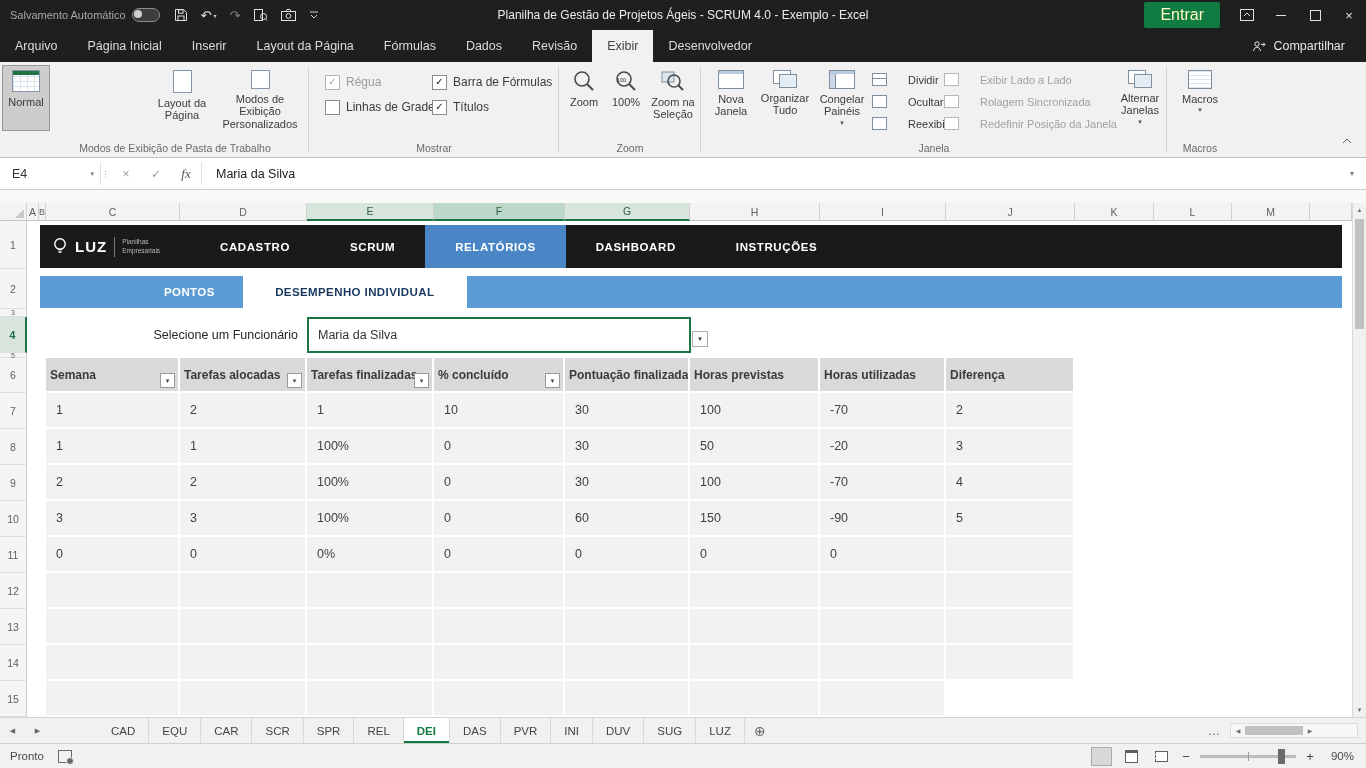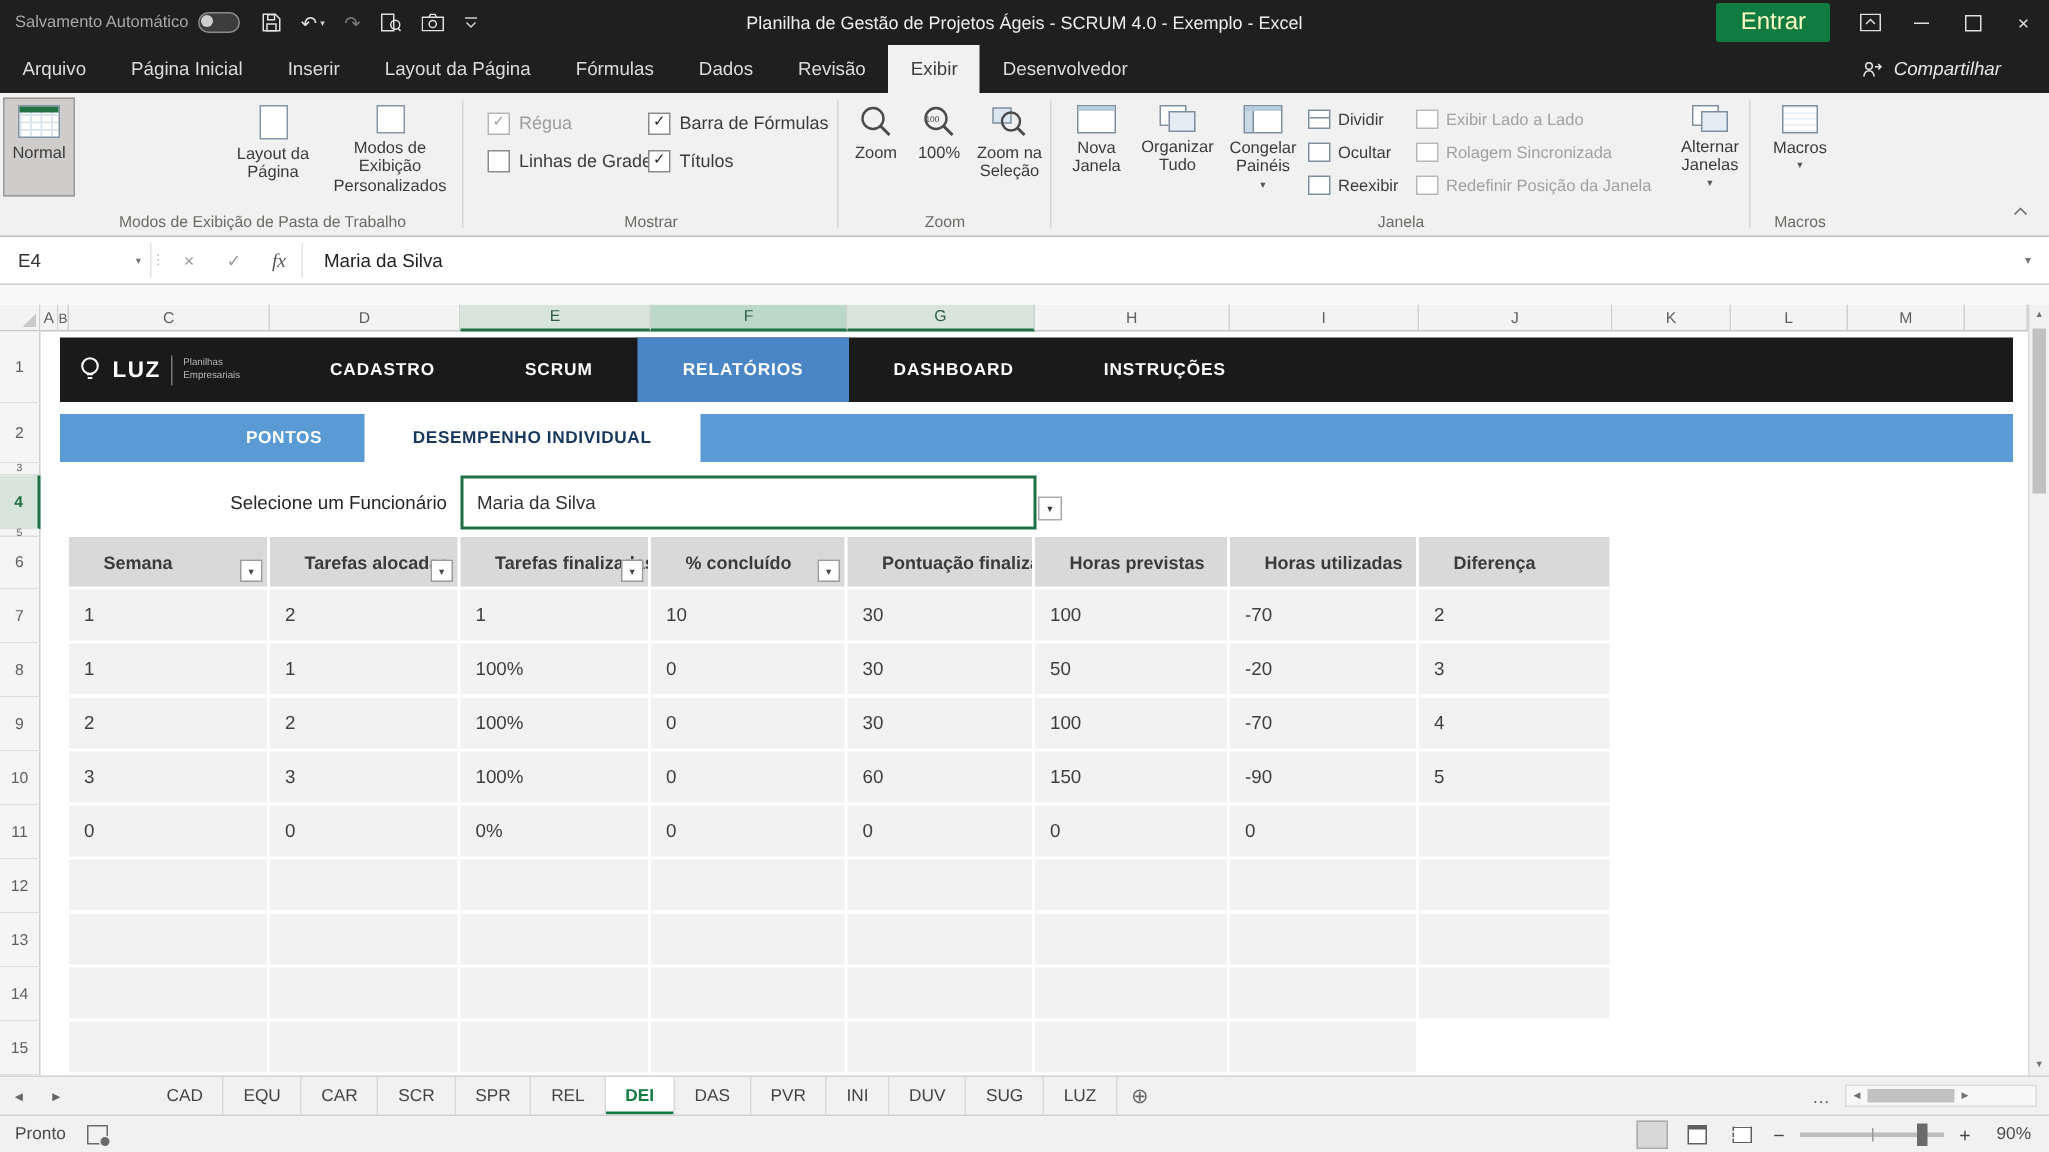--- a/index.html
+++ b/index.html
@@ -23,21 +23,21 @@
   .wbtn{width:34px;height:100%;display:flex;align-items:center;justify-content:center;color:#e0e0e0;font-size:13px;}
   .minbar{width:10px;height:1px;background:#e0e0e0;display:inline-block;}
   .maxbox{width:9px;height:9px;border:1px solid #e0e0e0;display:inline-block;}
 
   
   .tabrow{position:absolute;left:0;top:30px;width:1366px;height:32px;background:#1f1f1f;display:flex;align-items:stretch;
           color:#dcdcdc;font-size:12.5px;}
   .rtab{display:flex;align-items:center;padding:0 15px;cursor:default;}
   .rtab.active{background:#f1f1f1;color:#404040;}
   .ribbon-search{display:flex;align-items:center;gap:8px;margin-left:22px;color:#b0b0b0;}
-  .share{margin-left:auto;display:flex;align-items:center;gap:7px;margin-right:32px;color:#e6e6e6;font-style:italic;}
+  .share{margin-left:auto;display:flex;align-items:center;gap:7px;margin-right:21px;color:#e6e6e6;}
 
   
   .ribbon{position:absolute;left:0;top:62px;width:1366px;height:96px;background:#f1f1f1;border-bottom:1px solid #c2c0be;
           box-sizing:border-box;color:#3b3b3b;}
   .gdiv{position:absolute;top:5px;bottom:5px;width:1px;background:#d6d4d2;}
   .group-label{position:absolute;bottom:3px;font-size:10.5px;color:#6b6964;text-align:center;white-space:nowrap;overflow:hidden;}
   .bigbtn{position:absolute;top:3px;height:66px;display:flex;flex-direction:column;align-items:center;justify-content:flex-start;
           padding-top:4px;box-sizing:border-box;border:1px solid transparent;}
   .bigbtn.sel{background:#cfcdcb;border-color:#9a9896;}
   .blabel{font-size:11px;line-height:1.12;text-align:center;margin-top:4px;color:#3b3b3b;}
@@ -50,21 +50,21 @@
   .ic-page.dash::after{content:"";position:absolute;left:1px;right:1px;top:9px;border-top:1px dashed #5b83a8;}
   .ic-win{width:24px;height:17px;background:#fff;border:1px solid #7F8FA0;position:relative;}
   .ic-win::before{content:"";position:absolute;left:0;right:0;top:0;height:3px;background:#B8CCE0;}
   .ic-win.freeze::after{content:"";position:absolute;left:0;top:3px;bottom:0;width:5px;background:#CBD8E6;border-right:1px solid #7F8FA0;}
   .ic-two{position:relative;width:24px;height:18px;}
   .ic-two i{position:absolute;width:16px;height:12px;background:#fff;border:1px solid #7F8FA0;}
   .ic-two i:nth-child(1){left:0;top:0;}
   .ic-two i:nth-child(2){right:0;bottom:0;background:#E4ECF4;}
   .ic-mac{width:22px;height:17px;background:#fff;border:1px solid #7F8FA0;
           background-image:linear-gradient(#dbe4ec 1px,transparent 1px);background-size:100% 4px;}
-  .smallbtn{position:absolute;display:flex;align-items:center;gap:5px;font-size:11px;height:19px;}
+  .smallbtn{position:absolute;display:flex;align-items:center;gap:21px;font-size:11px;height:19px;}
   .mini{width:13px;height:11px;background:#fff;border:1px solid #7F8FA0;display:inline-block;position:relative;flex:none;}
   .mini.split::after{content:"";position:absolute;left:0;right:0;top:4px;border-top:1px solid #7F8FA0;}
   .smallbtn.disabled{color:#a3a19e;}
   .smallbtn.disabled .mini{border-color:#b9b7b5;}
   .cbrow{position:absolute;display:flex;align-items:center;gap:6px;font-size:12px;color:#3b3b3b;height:16px;}
   .cb{width:13px;height:13px;background:#fff;border:1px solid #8a8a8a;display:inline-flex;align-items:center;justify-content:center;
       font-size:10px;color:#222;line-height:1;flex:none;}
   .cbrow.dis{color:#9e9c9a;}
   .cbrow.dis .cb{border-color:#b5b3b1;color:#9e9c9a;}
   .zoomic{position:relative;width:24px;height:22px;}
@@ -116,21 +116,21 @@
   .sel-label{position:absolute;left:46px;top:114px;width:252px;height:36px;display:flex;align-items:center;
              justify-content:flex-end;font-size:12.5px;color:#262626;}
   .sel-input{position:absolute;left:307px;top:114px;width:384px;height:36px;box-sizing:border-box;background:#fff;
              border:2px solid #1E7145;display:flex;align-items:center;padding-left:9px;font-size:12.5px;color:#333;}
   .sel-dd{position:absolute;left:692px;top:128px;width:16px;height:16px;background:#fdfdfd;border:1px solid #ababab;
           box-sizing:border-box;display:flex;align-items:center;justify-content:center;font-size:7px;color:#333;}
 
   .tbl{position:absolute;left:46px;top:155px;display:grid;
        grid-template-columns:132px 125px 125px 129px 123px 128px 124px 127px;
        grid-template-rows:33px repeat(9,34px);gap:2px;}
-  .th{background:#D9D9D9;display:flex;align-items:center;padding:0 23px;font-size:12px;font-weight:700;color:#3b3b3b;
+  .th{background:#D9D9D9;display:flex;align-items:center;padding:0 4px;font-size:12px;font-weight:700;color:#3b3b3b;
       position:relative;white-space:nowrap;overflow:hidden;}
   .filter{position:absolute;right:3px;bottom:3px;width:15px;height:15px;background:#fff;border:1px solid #9b9b9b;
           box-sizing:border-box;display:flex;align-items:center;justify-content:center;font-size:7px;color:#444;}
   .td{background:#F2F2F2;display:flex;align-items:center;padding:0 10px;font-size:12.5px;color:#3f3f3f;}
 
   
   .vscroll{position:absolute;left:1352px;top:203px;width:14px;height:514px;background:#f1f1f1;border-left:1px solid #dadada;
            box-sizing:border-box;}
   .vs-arrow{position:absolute;left:0;width:13px;height:14px;display:flex;align-items:center;justify-content:center;
             font-size:6px;color:#707070;}

